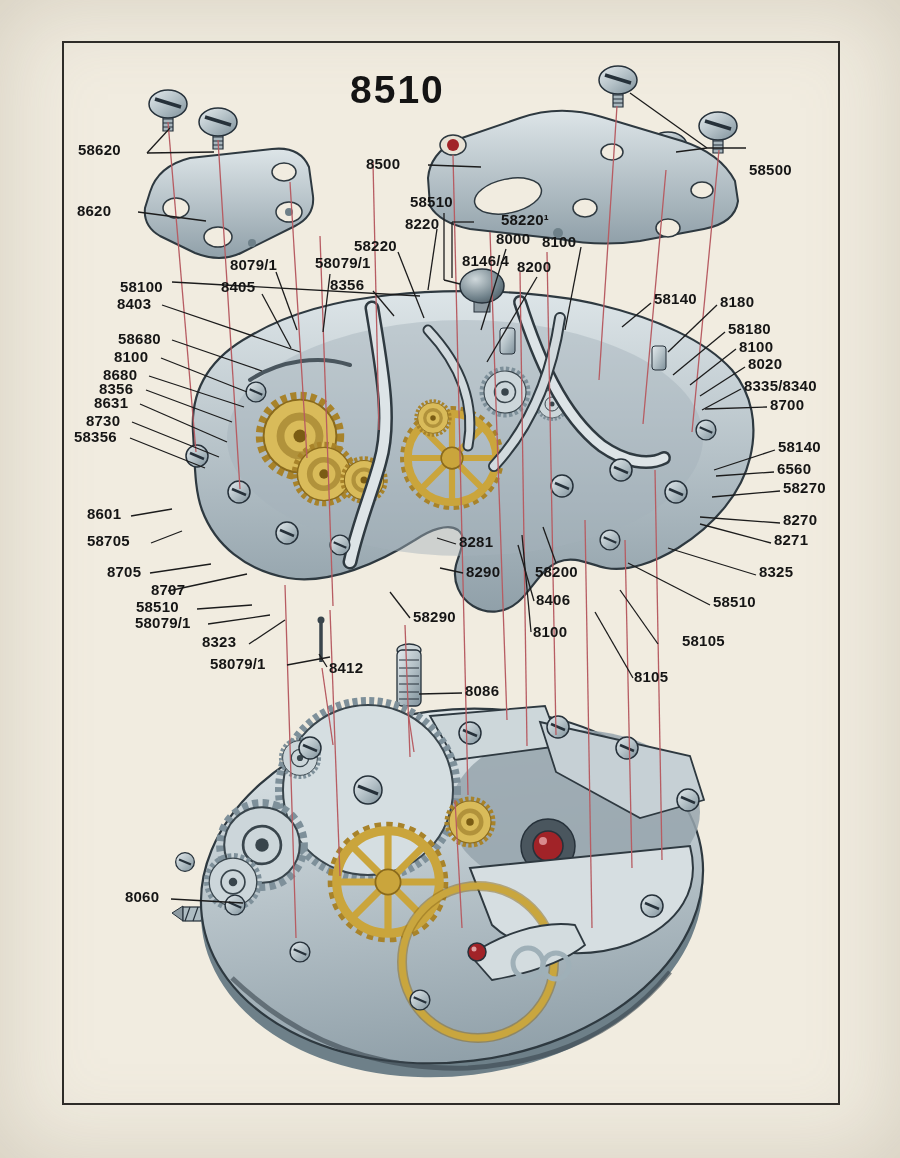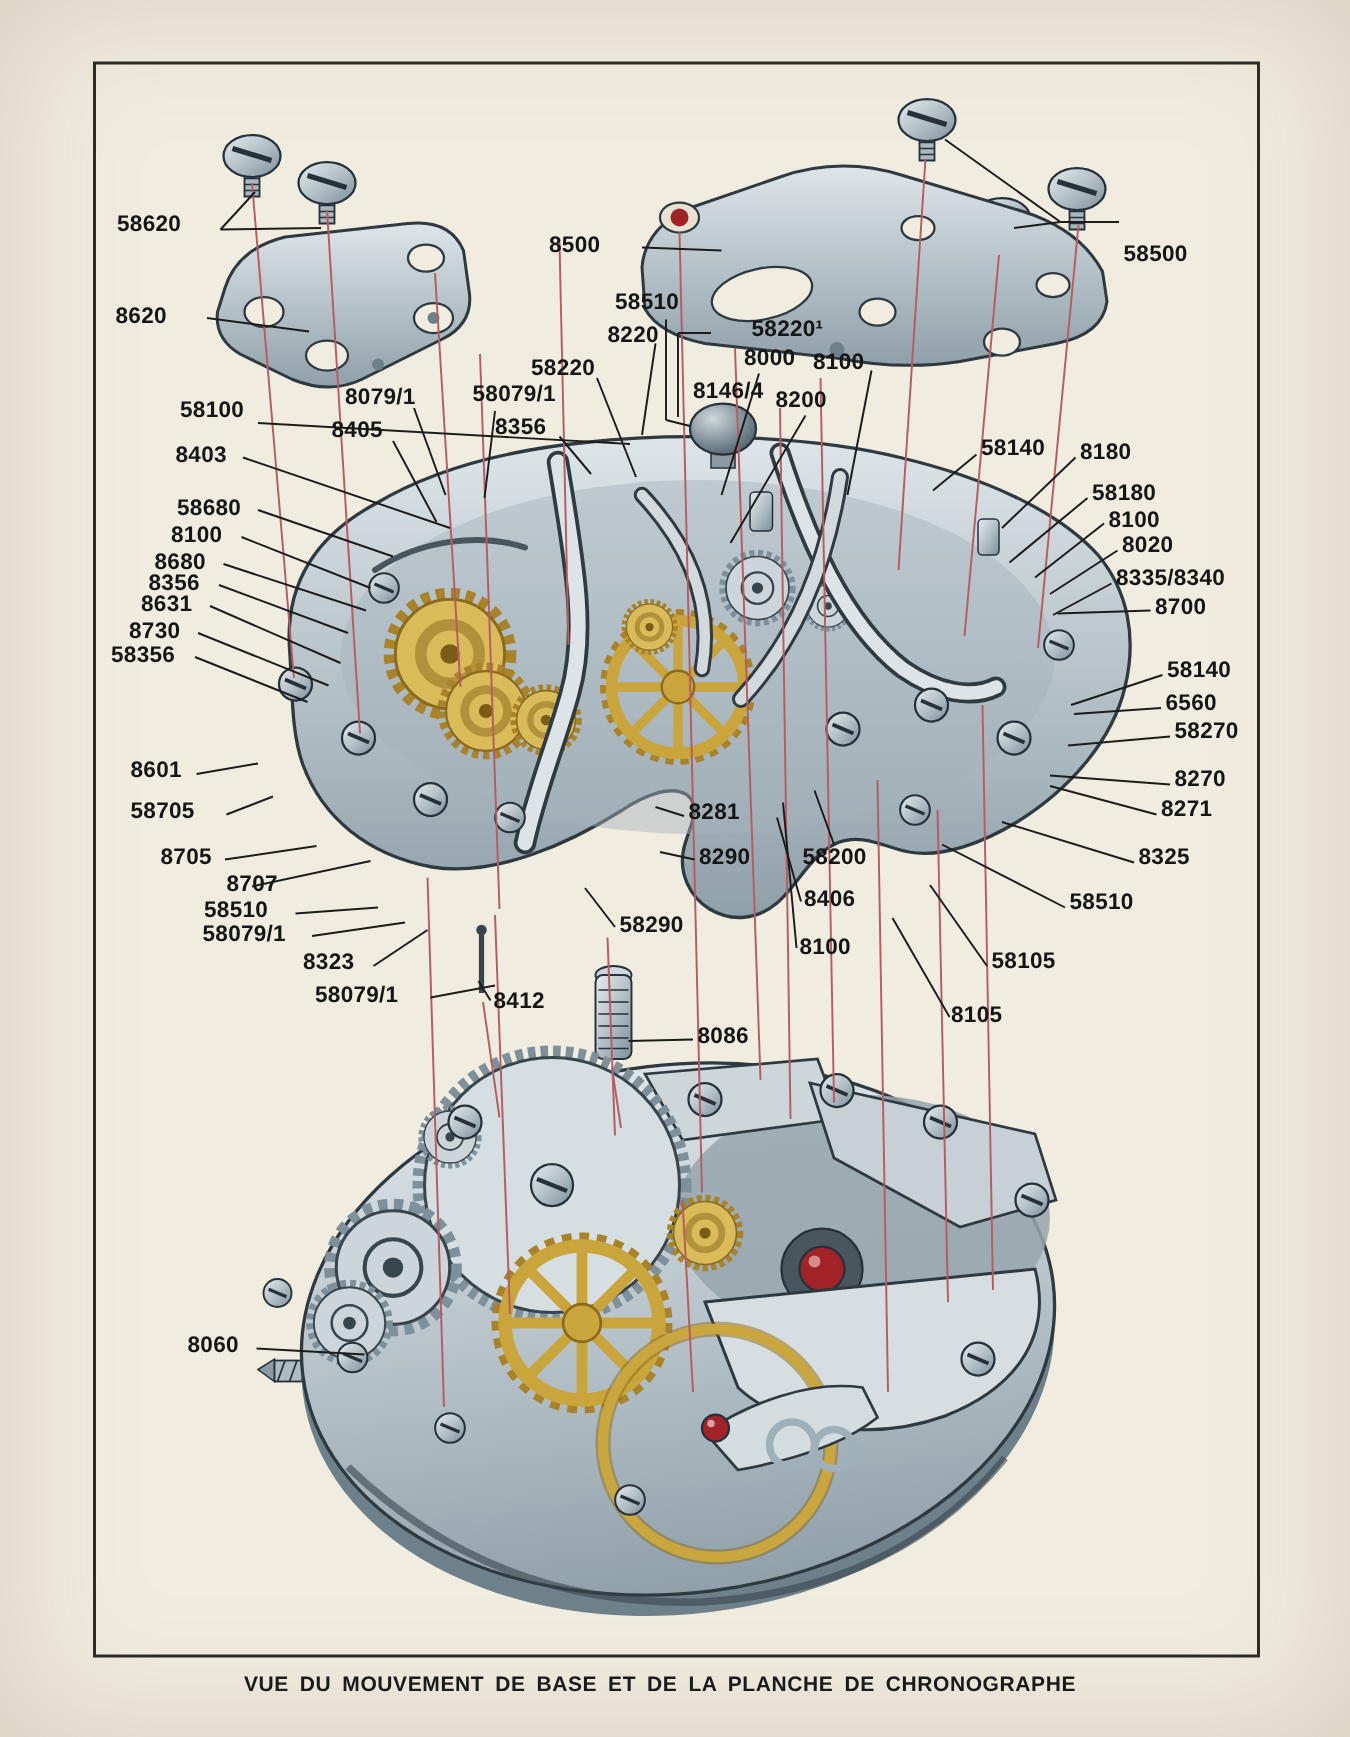--- a/index.html
+++ b/index.html
@@ -290,39 +290,40 @@
         <line x1="463" y1="573" x2="440" y2="568" stroke="#1c1c1c" stroke-width="1.3"></line>
         <line x1="556" y1="563" x2="543" y2="527" stroke="#1c1c1c" stroke-width="1.3"></line>
         <line x1="534" y1="601" x2="518" y2="545" stroke="#1c1c1c" stroke-width="1.3"></line>
         <line x1="410" y1="618" x2="390" y2="592" stroke="#1c1c1c" stroke-width="1.3"></line>
         <line x1="531" y1="632" x2="522" y2="535" stroke="#1c1c1c" stroke-width="1.3"></line>
         <line x1="462" y1="693" x2="419" y2="694" stroke="#1c1c1c" stroke-width="1.3"></line>
         <line x1="171" y1="899" x2="243" y2="903" stroke="#1c1c1c" stroke-width="1.3"></line>
       </g>
   </svg>
 
+  <div class="title">8510</div>
 
   <div id="labels">
       <div class="plabel" style="left: 78px; top: 142px;">58620</div>
       <div class="plabel" style="left: 77px; top: 203px;">8620</div>
       <div class="plabel" style="left: 366px; top: 156px;">8500</div>
       <div class="plabel" style="left: 749px; top: 138px; margin-top: 24px;">58500</div>
       <div class="plabel" style="left: 410px; top: 194px;">58510</div>
       <div class="plabel" style="left: 405px; top: 216px;">8220</div>
       <div class="plabel" style="left: 477px; top: 212px; margin-left: 24px;">58220¹</div>
       <div class="plabel" style="left: 496px; top: 231px;">8000</div>
       <div class="plabel" style="left: 542px; top: 234px;">8100</div>
       <div class="plabel" style="left: 354px; top: 238px;">58220</div>
       <div class="plabel" style="left: 462px; top: 253px;">8146/4</div>
       <div class="plabel" style="left: 517px; top: 259px;">8200</div>
       <div class="plabel" style="left: 230px; top: 257px;">8079/1</div>
       <div class="plabel" style="left: 315px; top: 255px;">58079/1</div>
       <div class="plabel" style="left: 221px; top: 279px;">8405</div>
       <div class="plabel" style="left: 330px; top: 277px;">8356</div>
-      <div class="plabel" style="left: 120px; top: 266px; text-align: right;">58100</div>
+      <div class="plabel" style="left: 120px; top: 279px; text-align: right;">58100</div>
       <div class="plabel" style="left: 117px; top: 296px;">8403</div>
       <div class="plabel" style="left: 118px; top: 331px;">58680</div>
       <div class="plabel" style="left: 114px; top: 349px;">8100</div>
       <div class="plabel" style="left: 103px; top: 367px;">8680</div>
       <div class="plabel" style="left: 99px; top: 381px;">8356</div>
       <div class="plabel" style="left: 94px; top: 395px;">8631</div>
       <div class="plabel" style="left: 86px; top: 413px;">8730</div>
       <div class="plabel" style="left: 74px; top: 429px;">58356</div>
       <div class="plabel" style="left: 654px; top: 291px;">58140</div>
       <div class="plabel" style="left: 720px; top: 294px;">8180</div>
@@ -331,35 +332,34 @@
       <div class="plabel" style="left: 748px; top: 356px;">8020</div>
       <div class="plabel" style="left: 744px; top: 378px;">8335/8340</div>
       <div class="plabel" style="left: 770px; top: 397px;">8700</div>
       <div class="plabel" style="left: 778px; top: 439px;">58140</div>
       <div class="plabel" style="left: 777px; top: 461px;">6560</div>
       <div class="plabel" style="left: 783px; top: 480px;">58270</div>
       <div class="plabel" style="left: 783px; top: 512px;">8270</div>
       <div class="plabel" style="left: 774px; top: 532px;">8271</div>
       <div class="plabel" style="left: 759px; top: 564px;">8325</div>
       <div class="plabel" style="left: 713px; top: 594px;">58510</div>
-      <div class="plabel" style="left: 661px; top: 633px;">58105</div>
+      <div class="plabel" style="left: 682px; top: 633px;">58105</div>
       <div class="plabel" style="left: 634px; top: 669px;">8105</div>
       <div class="plabel" style="left: 87px; top: 506px;">8601</div>
       <div class="plabel" style="left: 87px; top: 533px;">58705</div>
       <div class="plabel" style="left: 107px; top: 564px;">8705</div>
       <div class="plabel" style="left: 127px; top: 582px; margin-left: 24px;">8707</div>
       <div class="plabel" style="left: 136px; top: 599px;">58510</div>
       <div class="plabel" style="left: 135px; top: 615px;">58079/1</div>
       <div class="plabel" style="left: 202px; top: 634px;">8323</div>
       <div class="plabel" style="left: 210px; top: 656px;">58079/1</div>
       <div class="plabel" style="left: 329px; top: 660px; text-align: center;">8412</div>
       <div class="plabel" style="left: 459px; top: 534px;">8281</div>
       <div class="plabel" style="left: 466px; top: 564px;">8290</div>
       <div class="plabel" style="left: 535px; top: 564px;">58200</div>
       <div class="plabel" style="left: 536px; top: 592px;">8406</div>
       <div class="plabel" style="left: 413px; top: 609px;">58290</div>
       <div class="plabel" style="left: 533px; top: 624px;">8100</div>
       <div class="plabel" style="left: 465px; top: 683px;">8086</div>
       <div class="plabel" style="left: 125px; top: 889px;">8060</div>
     </div>
 
-  <div class="caption">VUE DU MOUVEMENT DE BASE ET DE LA PLANCHE DE CHRONOGRAPHE</div>
 </div>
 
 </body></html>

